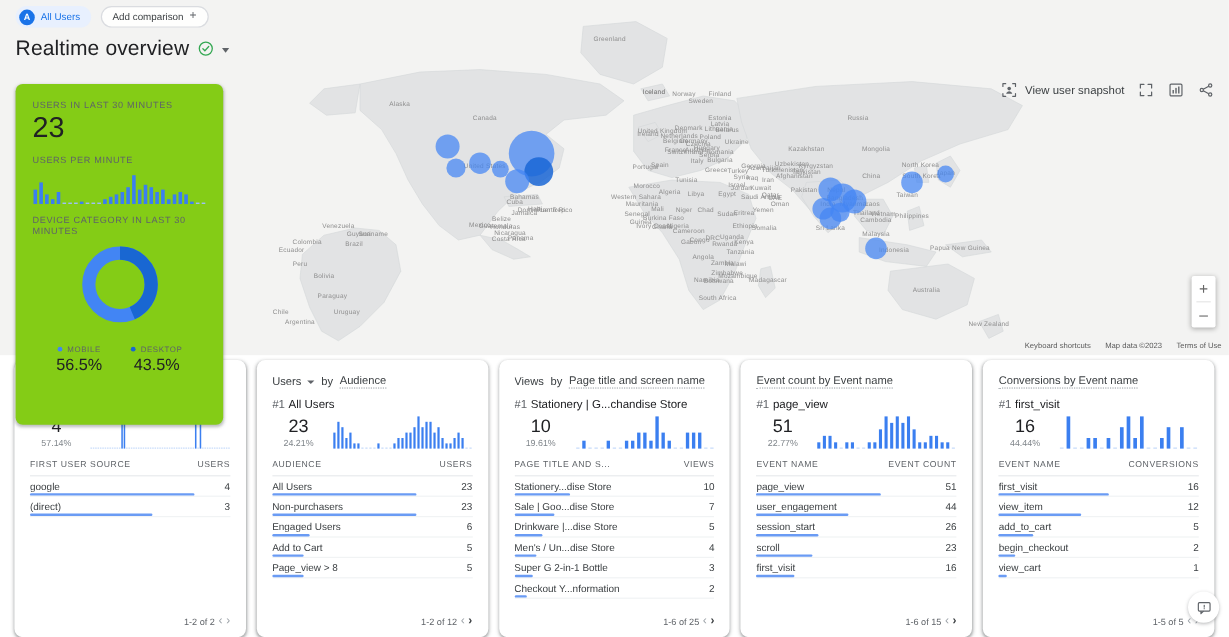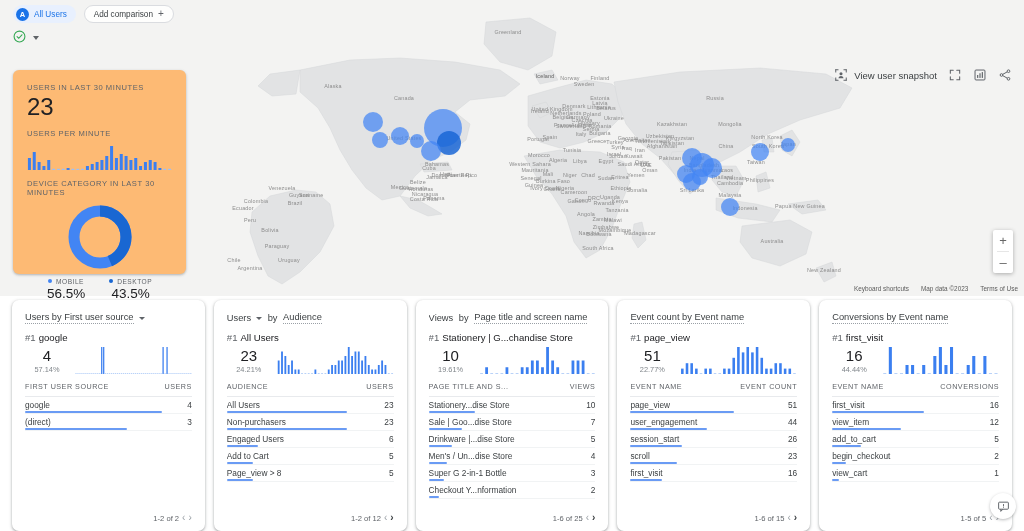--- a/index.html
+++ b/index.html
@@ -55,31 +55,31 @@
   .caret { width: 0; height: 0; border-left: 3.5px solid transparent; border-right: 3.5px solid transparent;
            border-top: 4px solid #5f6368; margin-top: 3px; }
 
   
   .tools { position: absolute; right: 12px; top: 31px; display: flex; align-items: center; gap: 11px; z-index: 6; margin-top: 37px; }
   .tool-btn { display: flex; align-items: center; gap: 6px; color: #3c4043; font-size: 9.5px; cursor: pointer; }
   .tool-ico { width: 14px; height: 14px; display: block; }
 
   
   .rt-card {
-    position: absolute; left: 13px; top: 70px; width: 173px; height: 204px;
-    background: #fdba74; border-radius: 6px; box-shadow: 0 1px 3px rgba(60,64,67,.28), 0 1px 2px rgba(60,64,67,.1);
+    position: absolute; left: 13px; top: 70px; width: 173px; height: 284px;
+    background: #84cc16; border-radius: 6px; box-shadow: 0 1px 3px rgba(60,64,67,.28), 0 1px 2px rgba(60,64,67,.1);
     padding: 13px 14px 0 14px; z-index: 5;
   }
   .rt-lbl { font-size: 7.6px; color: #5f6368; letter-spacing: .55px; font-weight: 500; text-transform: uppercase; }
   .rt-big { font-size: 24px; color: #202124; font-weight: 400; line-height: 1.15; margin: 1px 0 8px 0; }
   .rt-lbl2 { margin-bottom: 6px; }
   .spark-wrap { height: 26px; margin-bottom: 9px; }
   .spark { display: block; width: 100%; height: 26px; }
   .donut-wrap { display: flex; justify-content: center; margin-top: 6px; }
-  .legend { display: flex; justify-content: center; gap: 24px; margin-top: 7px; }
+  .legend { display: flex; justify-content: center; gap: 24px; margin-top: 17px; }
   .legend-col { text-align: center; }
   .legend-top { display: flex; align-items: center; gap: 4px; justify-content: center; }
   .dot { width: 4px; height: 4px; border-radius: 50%; }
   .legend-name { font-size: 6.6px; color: #5f6368; letter-spacing: .5px; font-weight: 500; }
   .legend-val { font-size: 13.5px; color: #202124; margin-top: 1px; }
 
   
   .zoom-ctrl {
     position: absolute; right: 11px; top: 230px; width: 20px; z-index: 5;
     background: #fff; border-radius: 2px; box-shadow: 0 1px 4px rgba(0,0,0,.3);
@@ -374,20 +374,21 @@
         <span>All Users</span>
       </div>
       <div class="chip-outline">
         <span>Add comparison</span>
         <span class="plus">+</span>
       </div>
     </div>
   </div>
 
   <div class="page-title-row">
+    <div class="page-title">Realtime overview</div>
     <svg class="check-icon" viewBox="0 0 24 24">
       <circle cx="12" cy="12" r="10" fill="none" stroke="#34a853" stroke-width="2"></circle>
       <path d="M7.5 12.3 L10.6 15.3 L16.5 8.8" fill="none" stroke="#34a853" stroke-width="2" stroke-linecap="round"></path>
     </svg>
     <div class="caret"></div>
   </div>
 
   <div class="tools">
     <div class="tool-btn">
       <svg class="tool-ico" viewBox="0 0 24 24">

